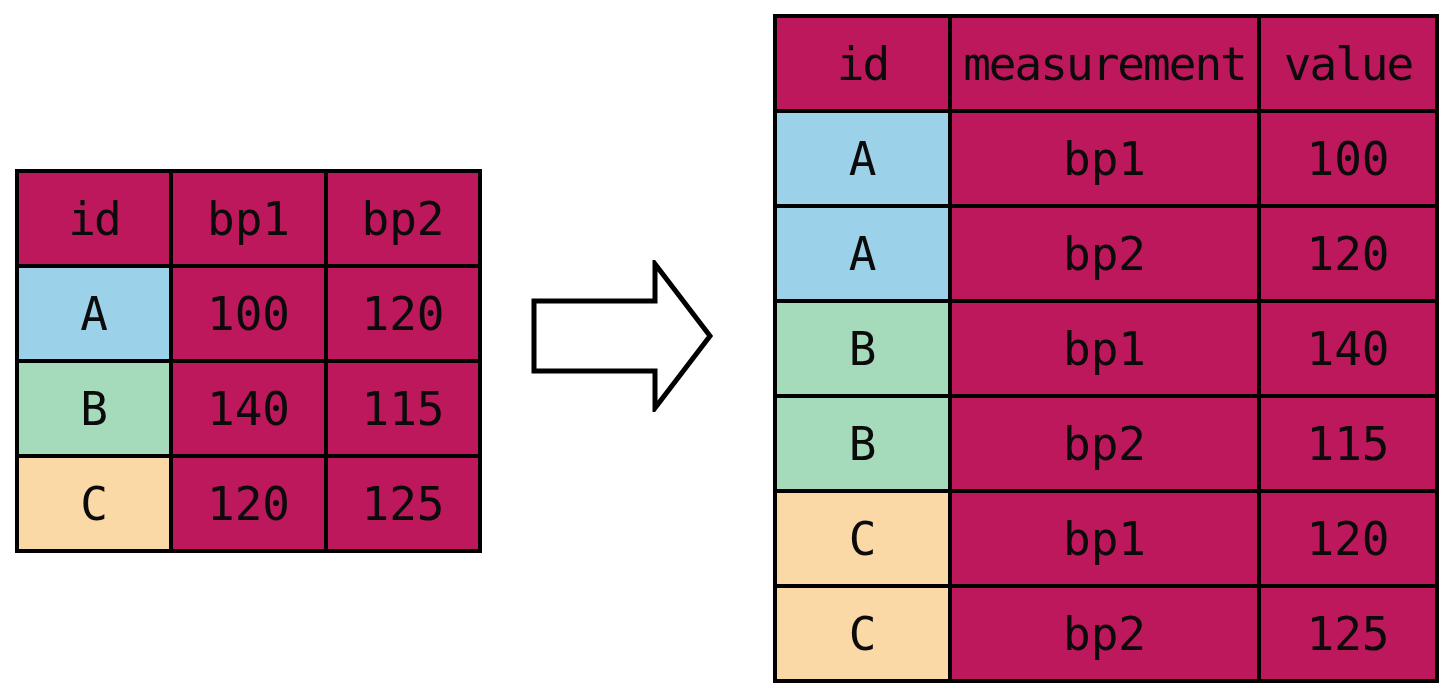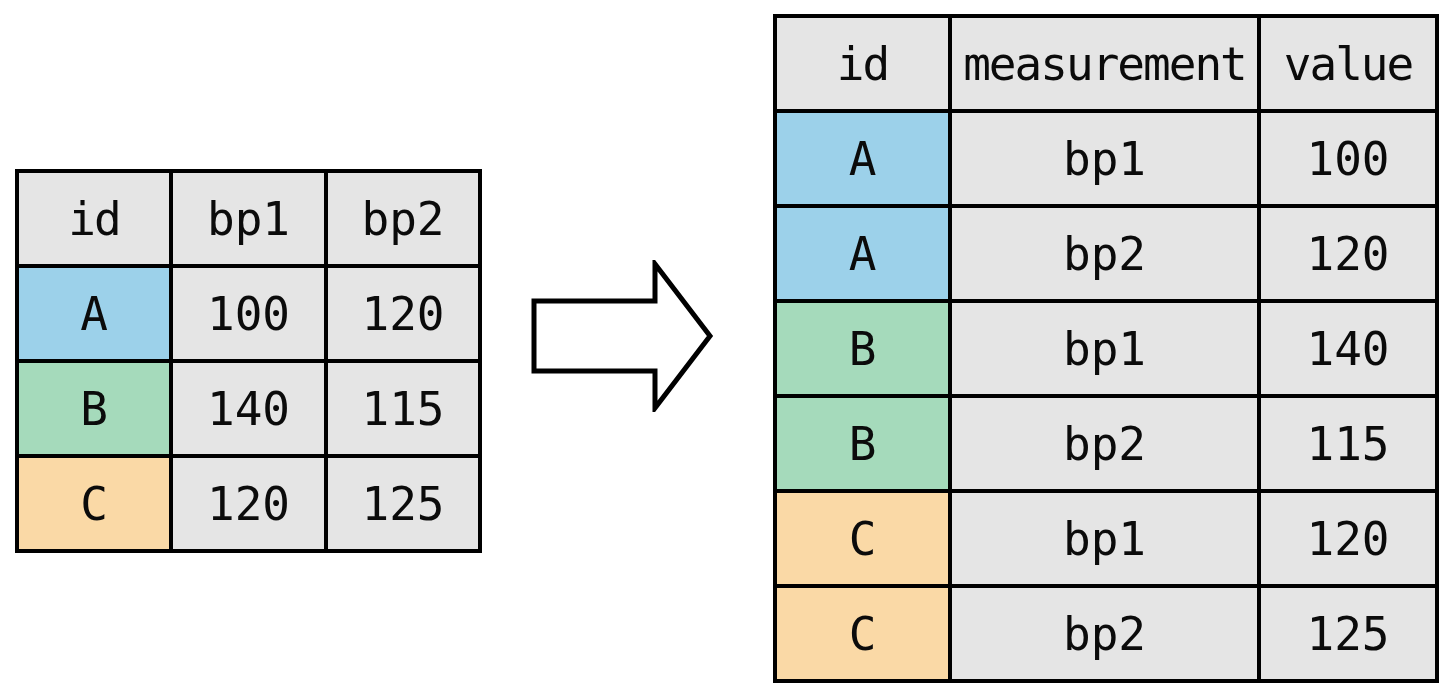--- a/index.html
+++ b/index.html
@@ -1,21 +1,21 @@
 <!DOCTYPE html>
 <html><head>
 <meta charset="utf-8">
 <style>
   html,body{margin:0;padding:0;}
   body{
     width:1449px;height:695px;background:#ffffff;position:relative;overflow:hidden;
     font-family:"DejaVu Sans Mono","Liberation Mono",monospace;color:#0b0b0b;
   }
   .tbl{
-    border-collapse:collapse;table-layout:fixed;position:absolute;background:#e5e5e5;
+    border-collapse:collapse;table-layout:fixed;position:absolute;background:#be185d;
   }
   .tbl td,.tbl th{
     border:4px solid #000;text-align:center;vertical-align:middle;
     font-weight:400;font-size:46px;padding:0;line-height:1;
   }
   .bold-hdr{font-weight:700;font-size:40px;letter-spacing:-2px;}
   .plain-hdr{font-weight:400;font-size:46px;}
   .wide-tbl{left:15px;top:169px;width:463px;}
   .wide-tbl tr{height:95px;}
   .long-tbl{left:773px;top:14px;width:662px;}

